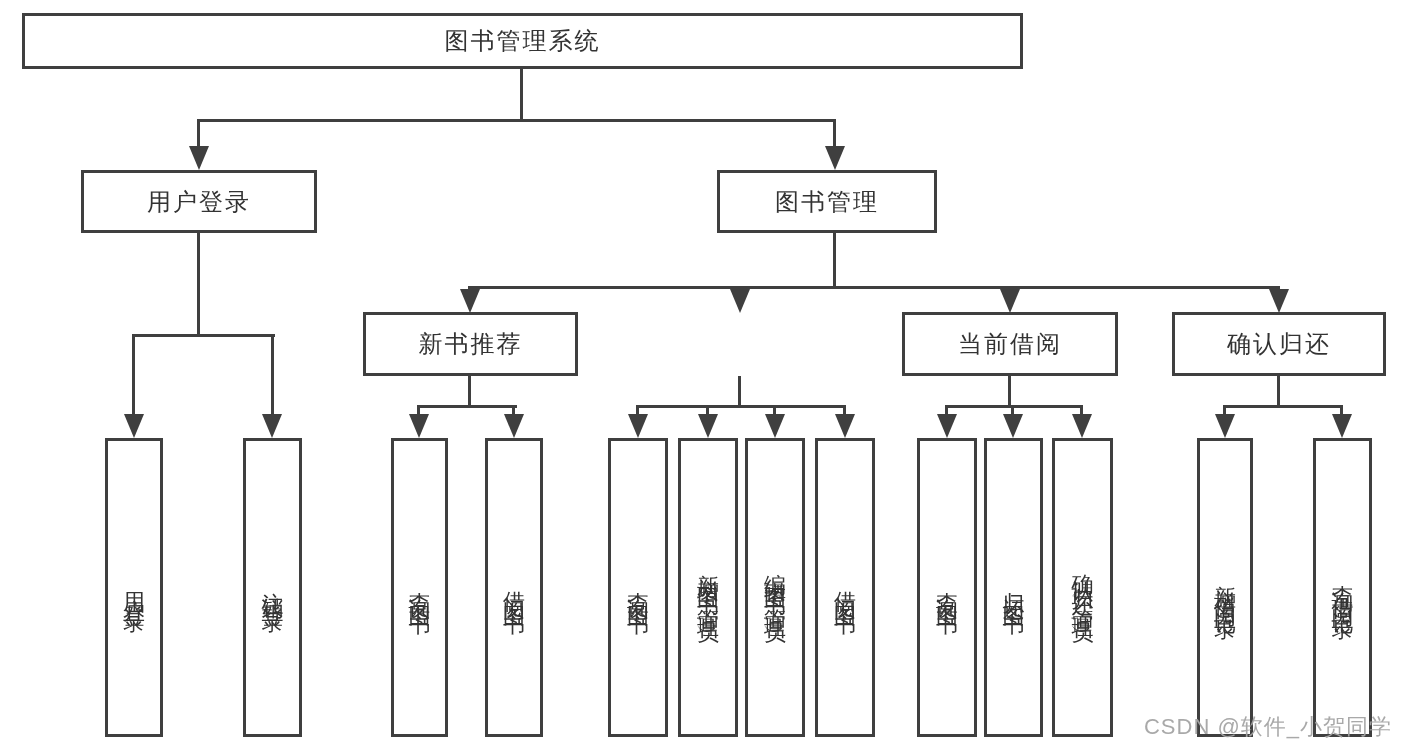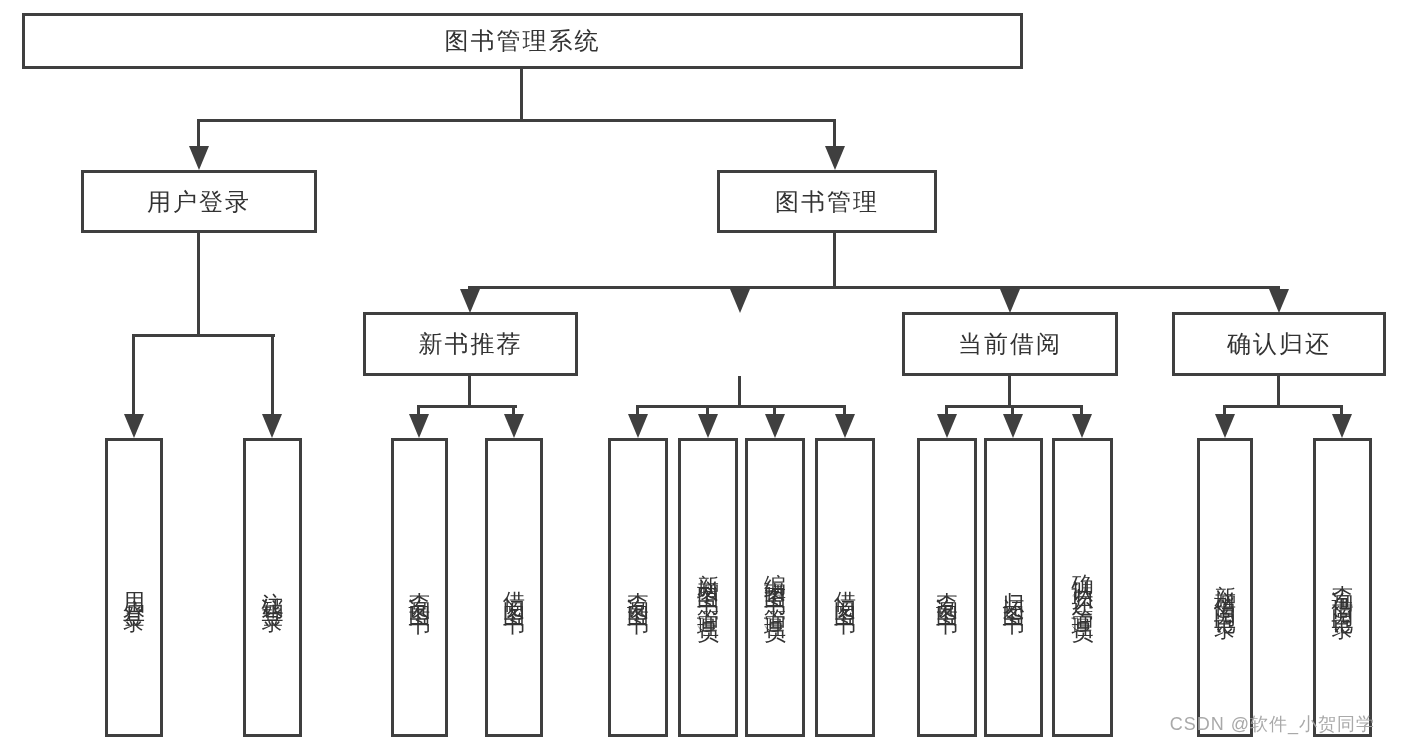--- a/index.html
+++ b/index.html
@@ -47,22 +47,22 @@
     position: absolute;
     width: 0;
     height: 0;
     border-left: 10px solid transparent;
     border-right: 10px solid transparent;
     border-top: 24px solid #3f3f3f;
   }
   .watermark {
     position: absolute;
     top: 712px;
-    right: 30px;
-    font-size: 18px;
+    right: 13px;
+    font-size: 22px;
     letter-spacing: 1px;
     color: rgba(164, 164, 164, 0.95);
     white-space: nowrap;
     z-index: 5;
   }
 </style>
 </head>
 <body>
 
 <div class="canvas">

